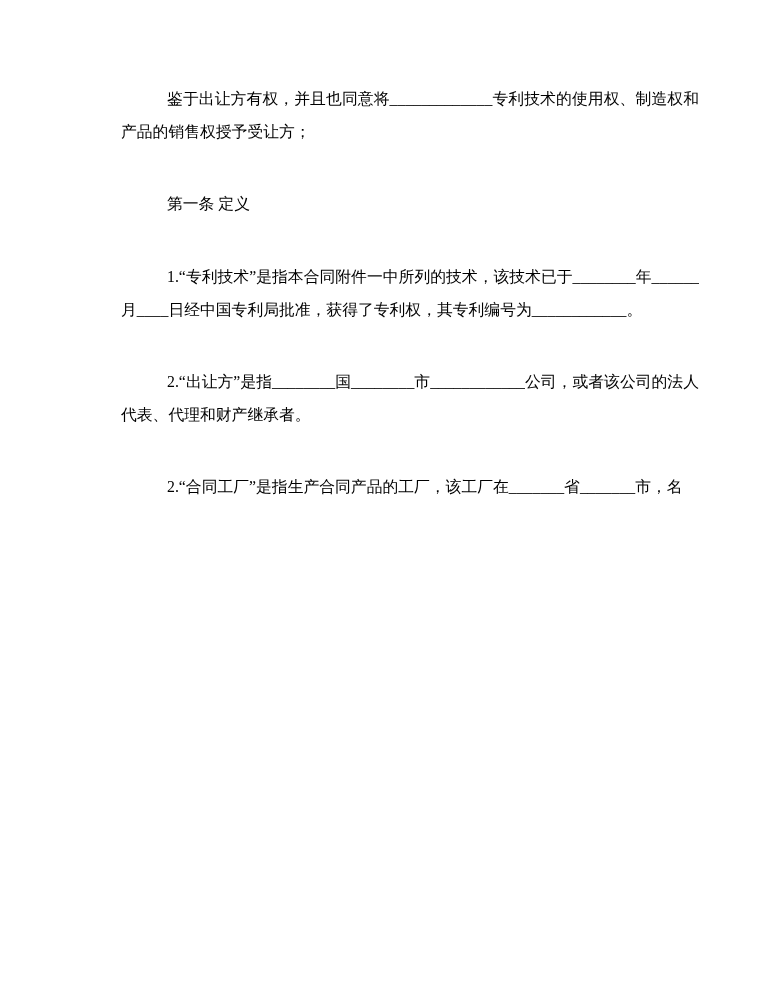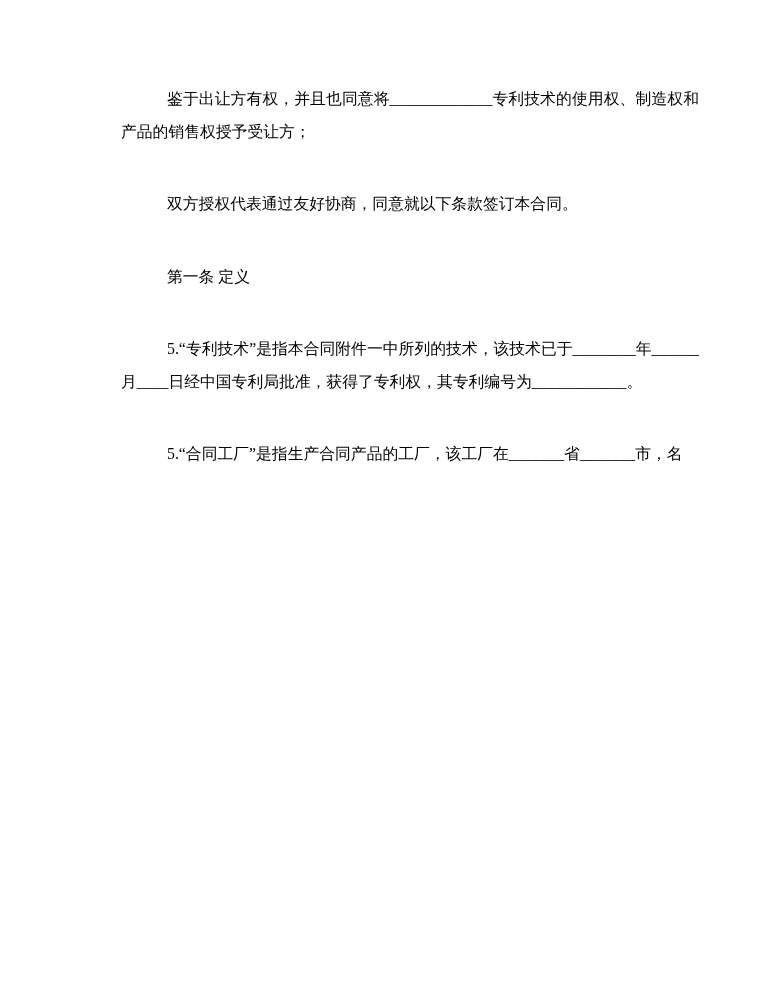--- a/index.html
+++ b/index.html
@@ -31,18 +31,18 @@
     text-indent: 46px;
     word-break: break-all;
   }
 </style>
 </head>
 <body>
 
 <div class="page">
   <div class="doc">
     <p>鉴于出让方有权，并且也同意将_____________专利技术的使用权、制造权和产品的销售权授予受让方；</p>
-    <p>双方授权代表通过友好协商，同意就以下条款签订本合同。</p>
     <p>第一条 定义</p>
-    <p>5.“专利技术”是指本合同附件一中所列的技术，该技术已于________年______月____日经中国专利局批准，获得了专利权，其专利编号为____________。</p>
-    <p>5.“合同工厂”是指生产合同产品的工厂，该工厂在_______省_______市，名</p>
+    <p>1.“专利技术”是指本合同附件一中所列的技术，该技术已于________年______月____日经中国专利局批准，获得了专利权，其专利编号为____________。</p>
+    <p>2.“出让方”是指________国________市____________公司，或者该公司的法人代表、代理和财产继承者。</p>
+    <p>2.“合同工厂”是指生产合同产品的工厂，该工厂在_______省_______市，名</p>
   </div>
 </div>
 
 </body></html>

